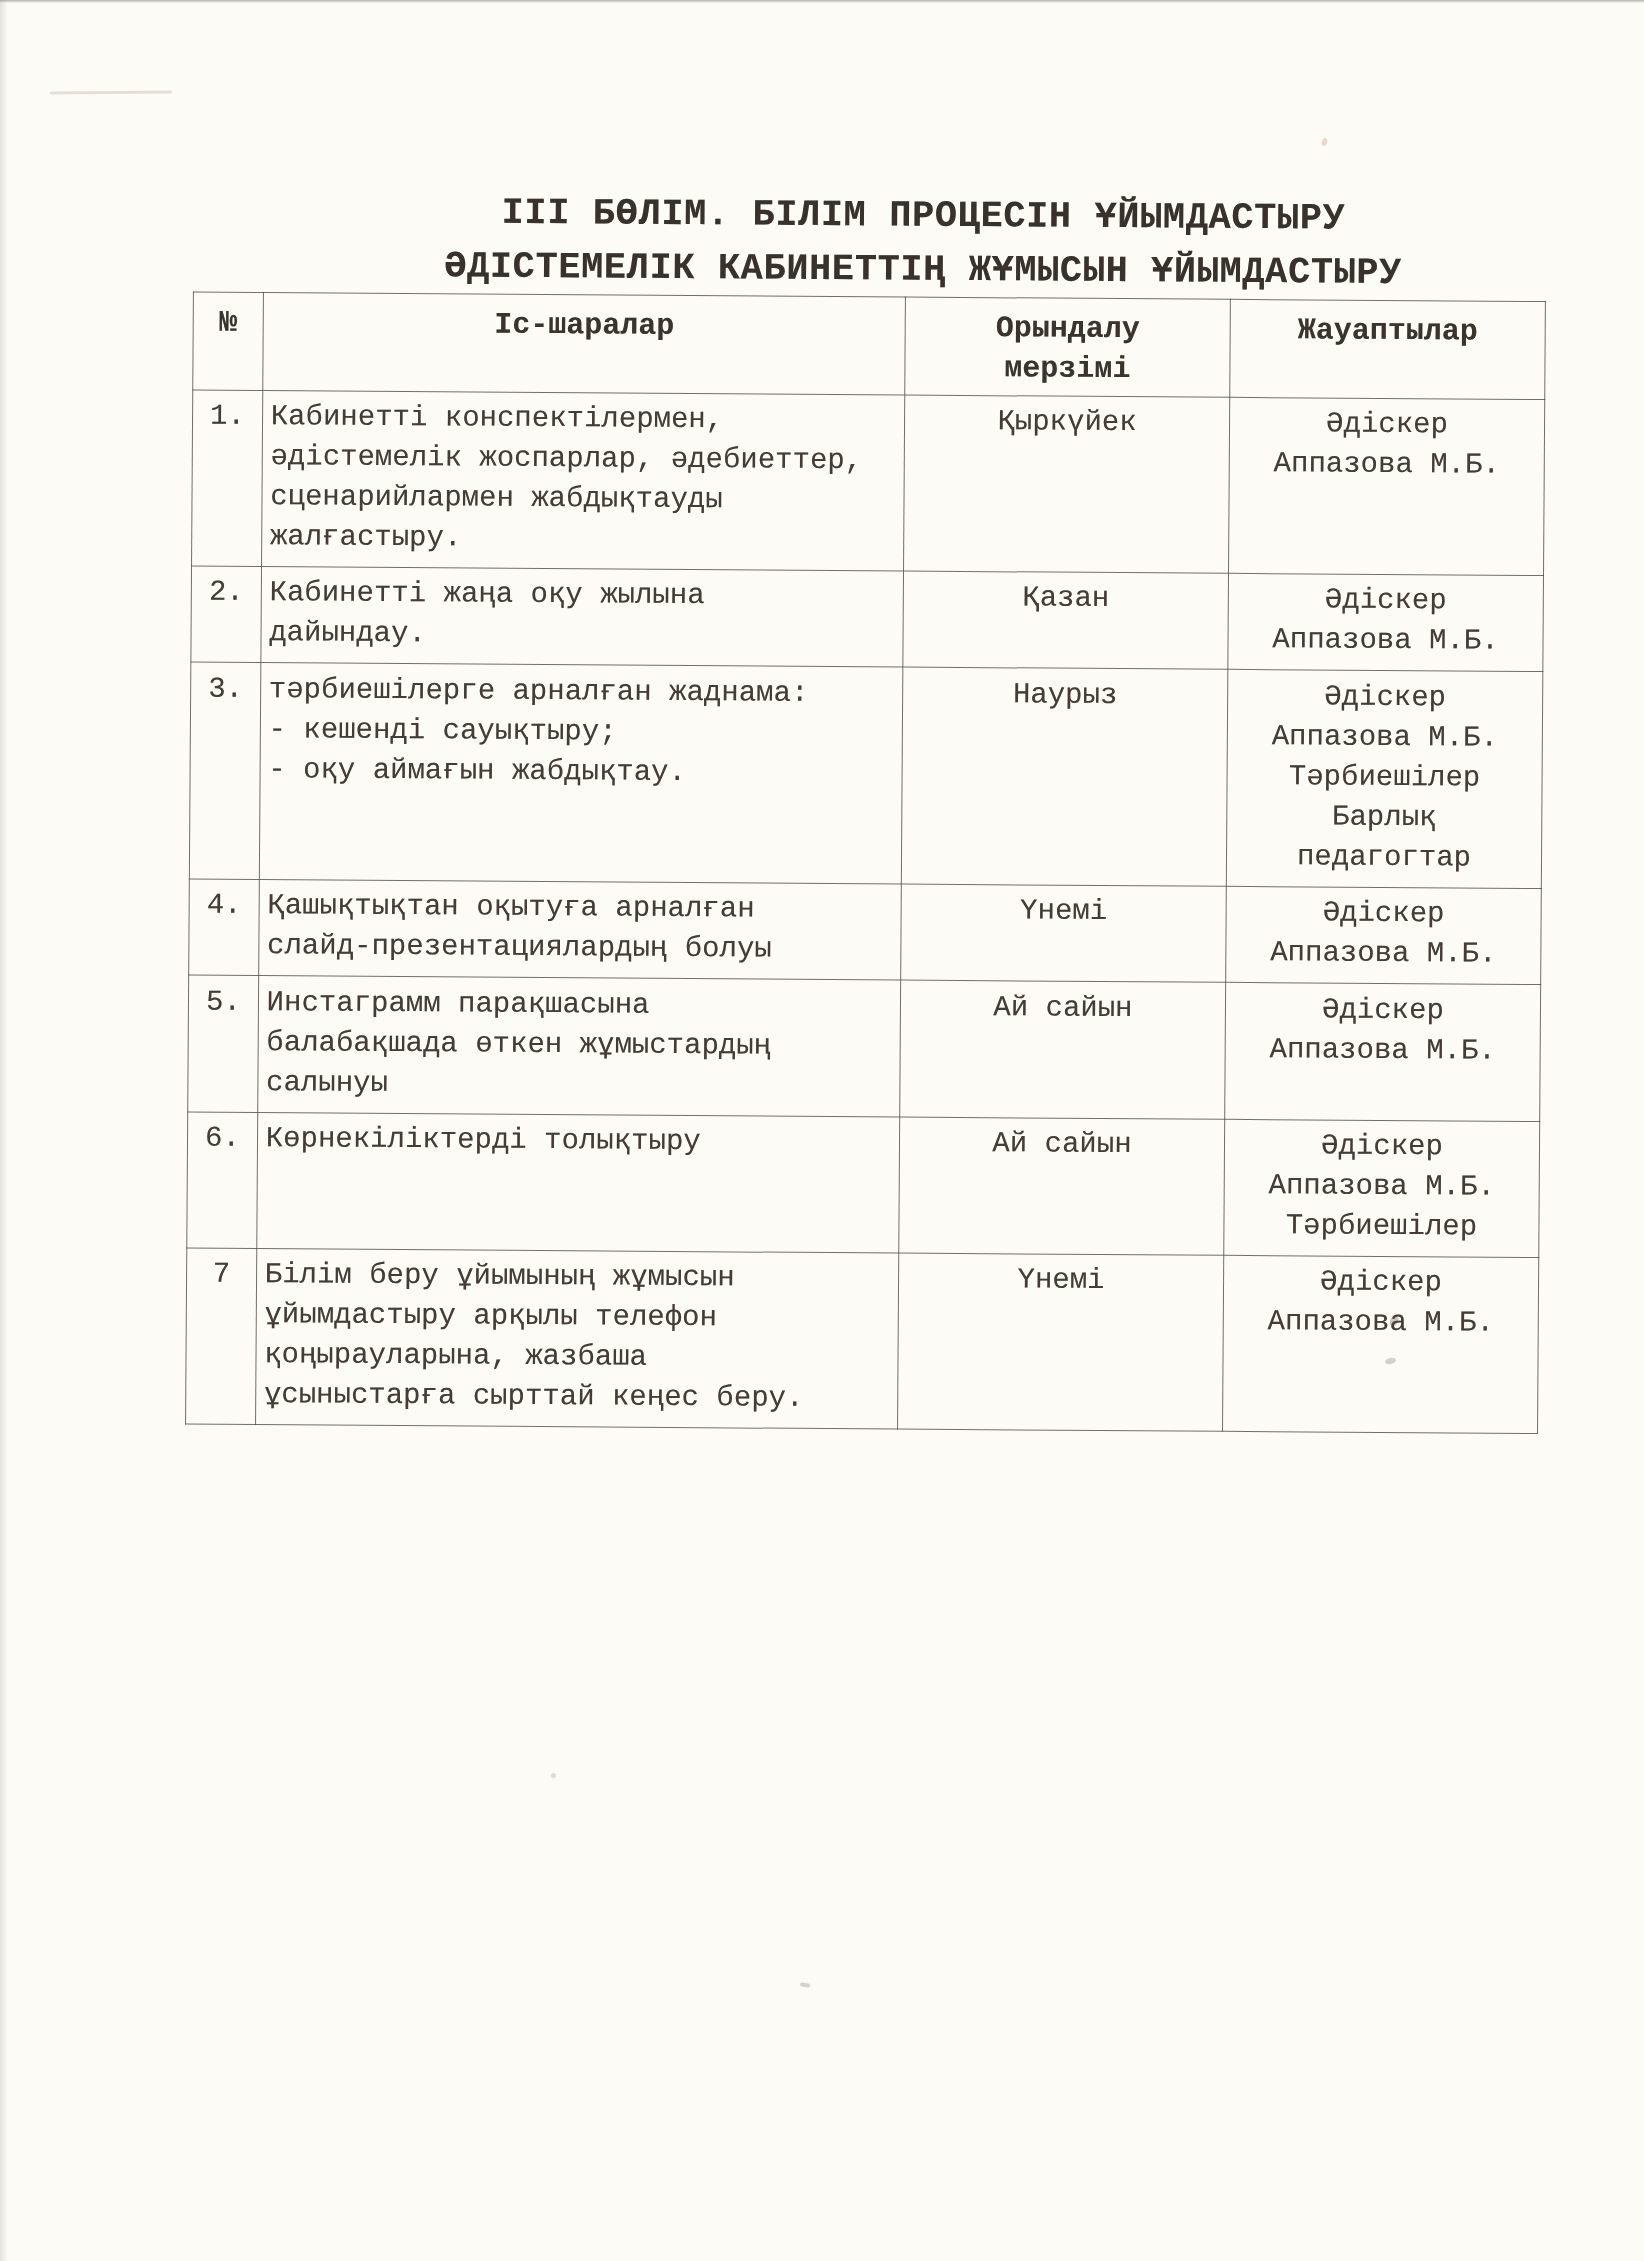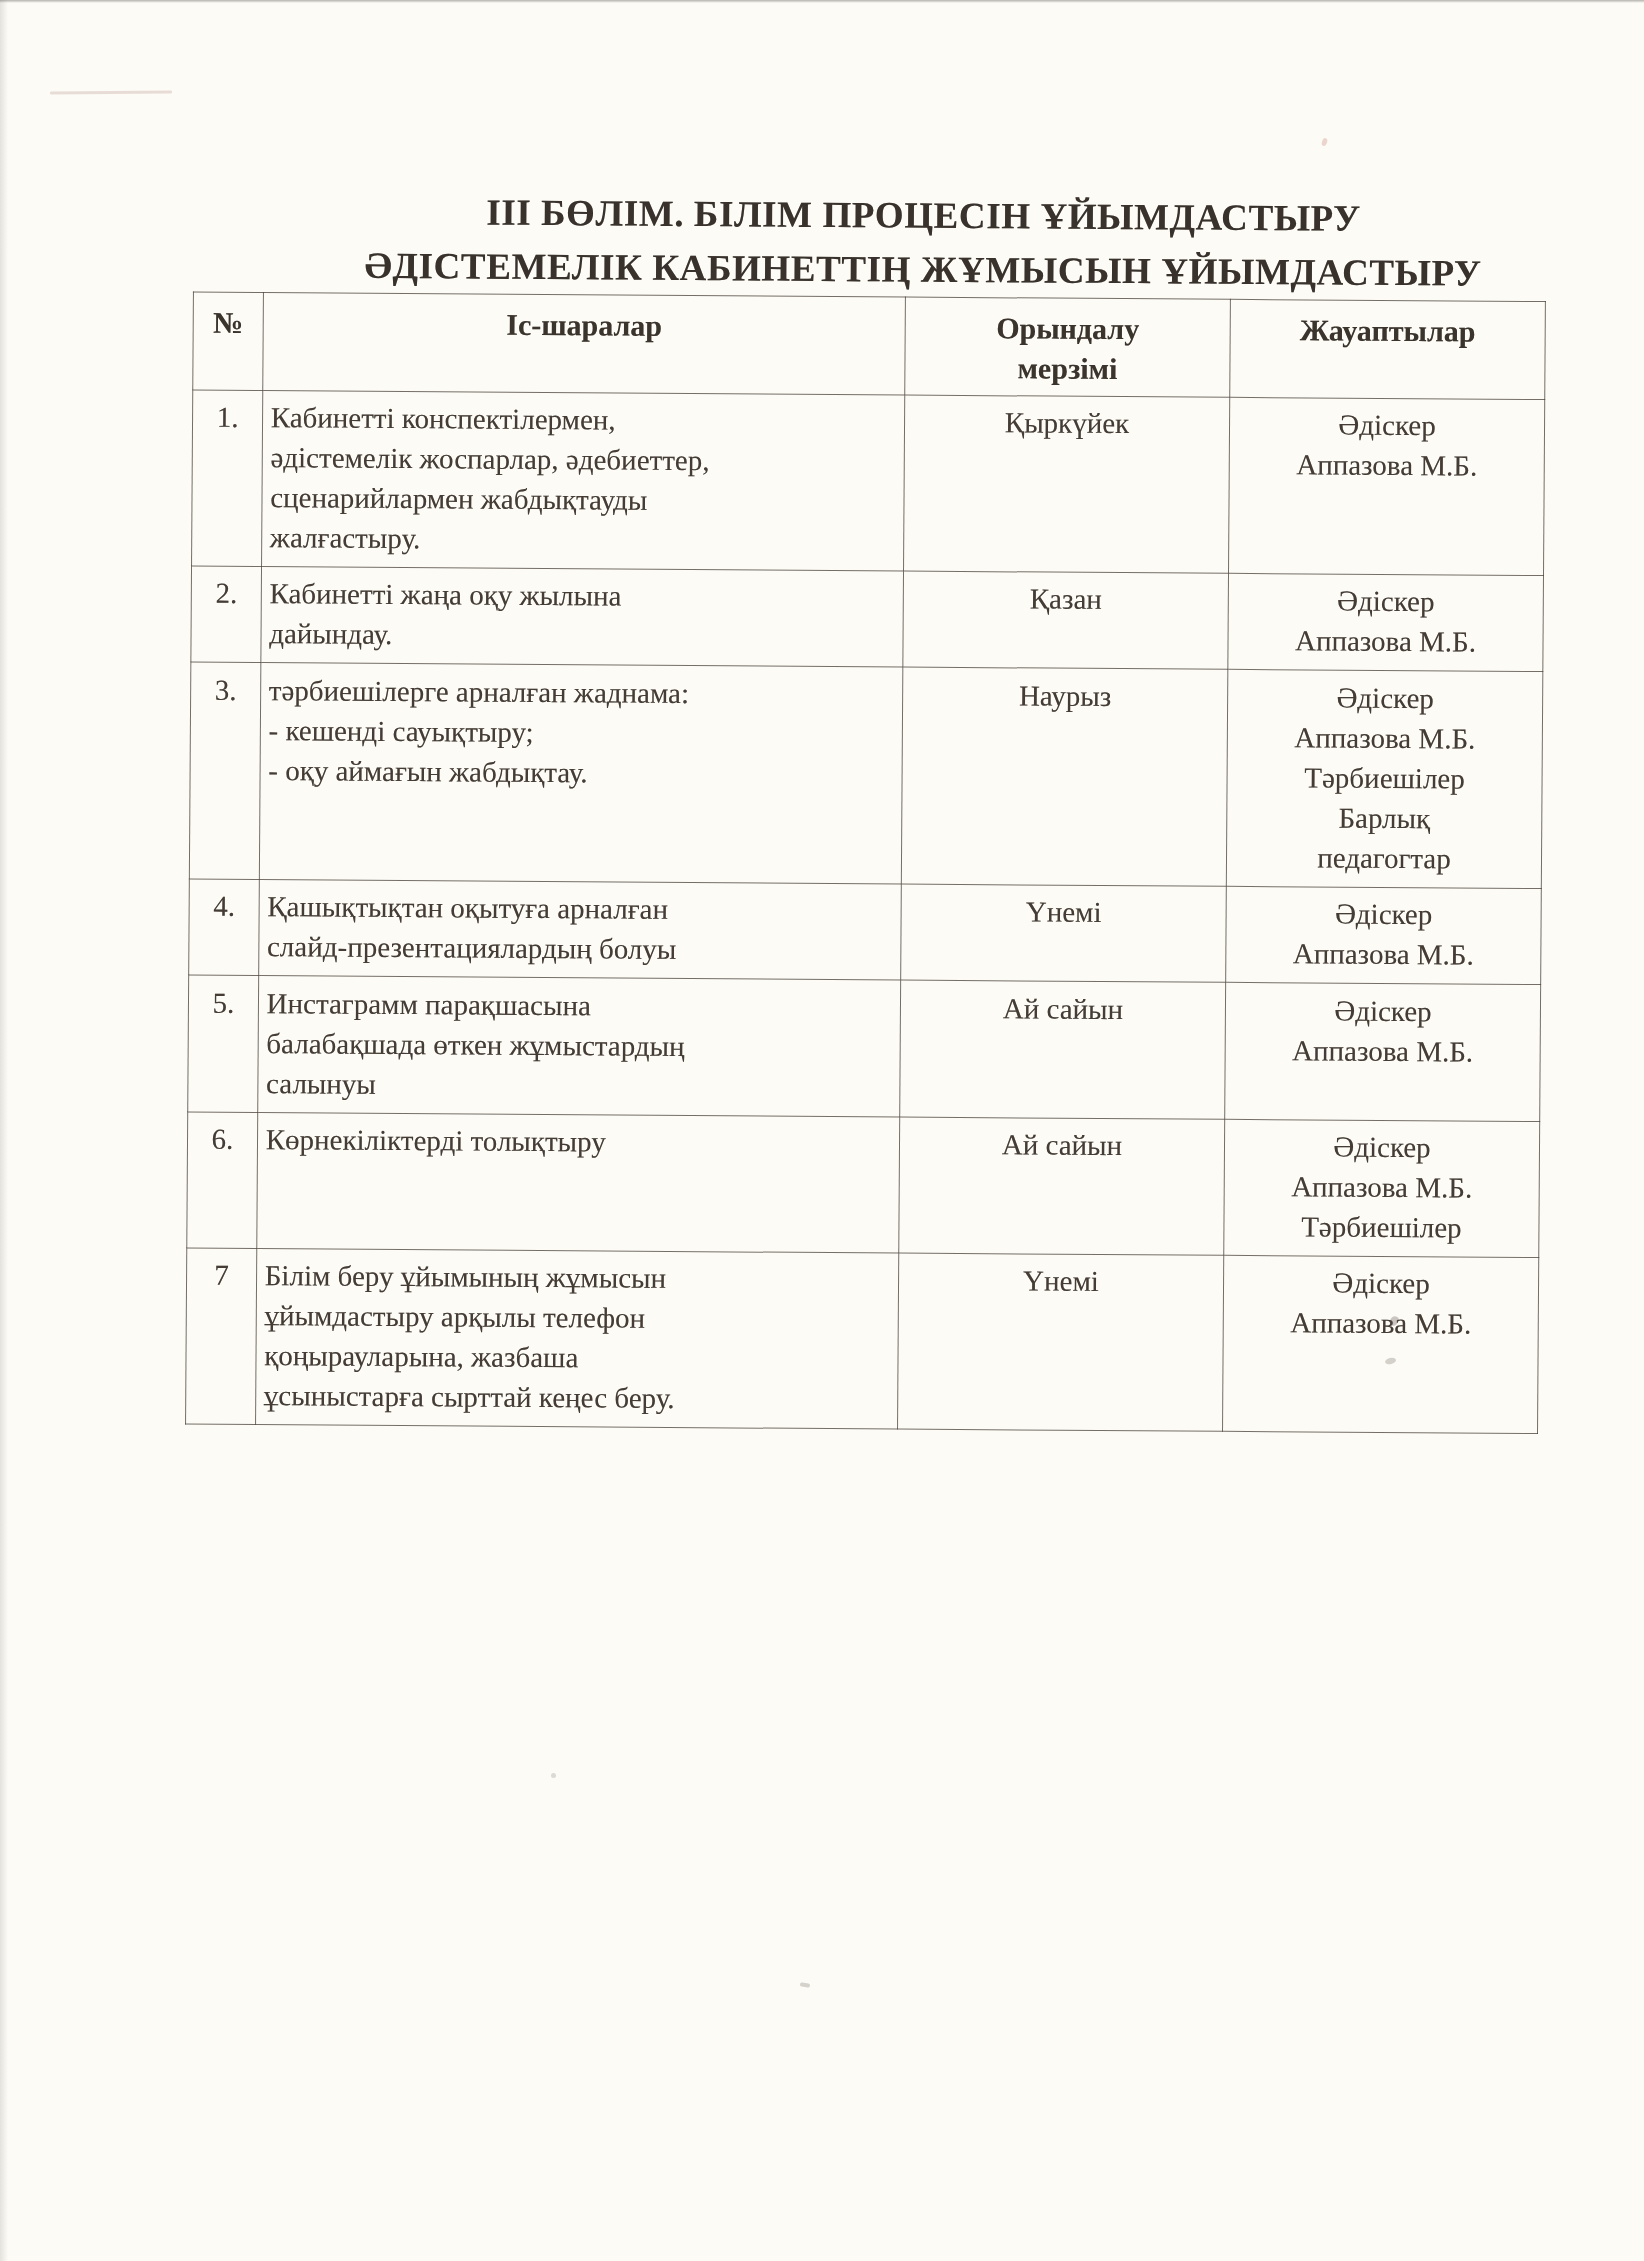--- a/index.html
+++ b/index.html
@@ -7,21 +7,21 @@
     padding: 0;
     background: #e8e6e0;
   }
   .page {
     position: relative;
     width: 1644px;
     height: 2261px;
     margin: 0 auto;
     background: var(--paper, #fcfbf6);
     overflow: hidden;
-    font-family: Liberation Serif, serif;
+    font-family: Liberation Mono, monospace;
     color: var(--ink, #443c35);
   }
   
   .edge-top {
     position: absolute; left: 0; top: 0; width: 100%; height: 2.6px;
     background: linear-gradient(to bottom, rgba(95,90,84,0.45), rgba(95,90,84,0));
     pointer-events: none;
   }
   .edge-left {
     position: absolute; left: 0; top: 0; width: 7.7px; height: 100%;

